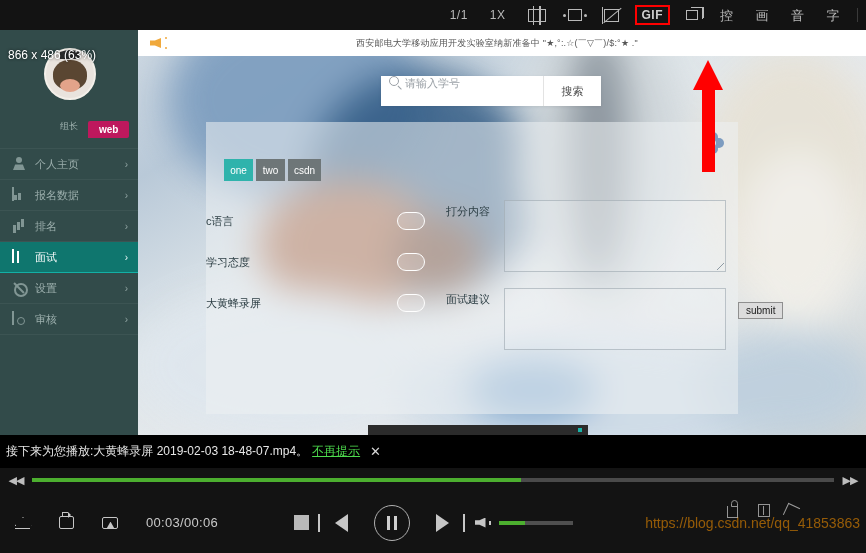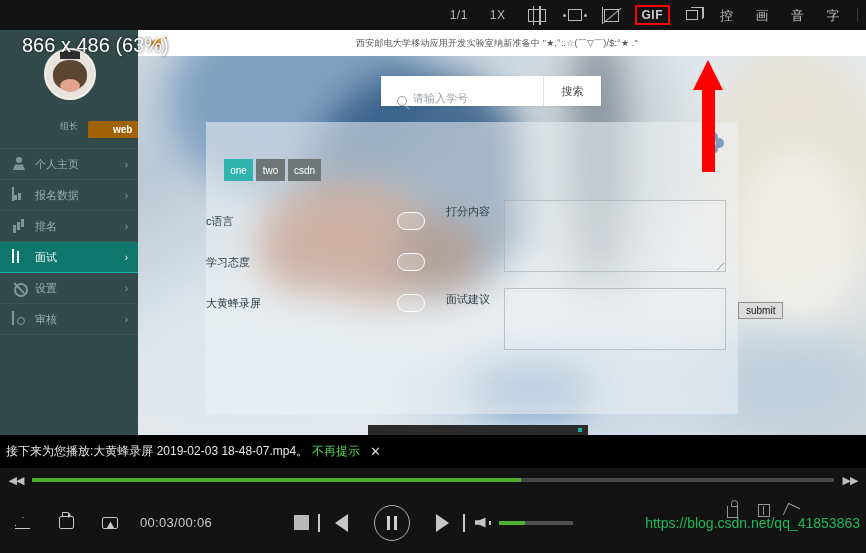--- a/index.html
+++ b/index.html
@@ -68,24 +68,23 @@
     content:""; position:absolute; left:15px; top:-4px; width:1.4px; height:12px;
     background:#b9b9b9;
   }
 
   
   .video {
     position:absolute; left:0; top:30px; width:866px; height:405px;
     background:#141414; overflow:hidden;
   }
   .zoomlabel {
-    position:absolute; left:8px; top:4px; z-index:40;
-    color:#ffffff; font-size:20px;
+    position:absolute; left:8px; top:18px; z-index:40;
+    color:#ffffff; font-size:12px;
     text-shadow: 0 0 3px rgba(0,0,0,.8);
-    margin-left: 14px;
   }
 
   
   .sidebar {
     position:absolute; left:0; top:0; width:138px; height:405px;
     background:#324B4A;
   }
   .sb-top { height:118px; position:relative; }
   .avatar {
     position:absolute; left:44px; top:18px; width:52px; height:52px;
@@ -105,22 +104,22 @@
   .avatar .muzzle {
     position:absolute; left:50%; top:60%; transform:translateX(-50%);
     width:20px; height:13px; border-radius:50%; background:#e3a38a;
   }
   .avatar .hat {
     position:absolute; left:50%; top:-1px; transform:translateX(-50%);
     width:20px; height:10px; background:#2d2d2d;
   }
   .badge-web {
     position:absolute; left:88px; top:108px; transform:translateY(-100%);
-    background:#a16207; color:#ffffff; font-size:10px; font-weight:bold;
-    padding:3px 25px; border-radius:2px 2px 2px 0;
+    background:#be185d; color:#ffffff; font-size:10px; font-weight:bold;
+    padding:3px 11px; border-radius:2px 2px 2px 0;
   }
   .sb-name {
     position:absolute; left:0; top:72px; width:138px; text-align:center;
     color:#ffffff; font-size:13px; font-weight:bold;
   }
   .sb-role {
     position:absolute; left:0; top:90px; width:138px; text-align:center;
     color:#9fb2b0; font-size:9px;
   }
   .sb-list { border-top:1px solid #3c5453; }
@@ -202,21 +201,21 @@
   .notice-text {
     flex:1; text-align:center; color:#555555; font-size:9px; white-space:nowrap;
     letter-spacing:.2px; padding-right:40px;
   }
 
   .searchrow {
     position:absolute; left:243px; top:46px; z-index:12;
     display:flex; width:220px; height:30px;
     background:#ffffff; box-shadow:0 1px 3px rgba(0,0,0,.08);
   }
-  .searchrow .si { flex:1; display:flex; align-items:flex-end; padding-left:16px; }
+  .searchrow .si { flex:1; display:flex; align-items:flex-start; padding-left:8px; }
   .mag {
     width:10px; height:10px; border:1.4px solid #9aa0a6; border-radius:50%;
     position:relative; flex:none; margin-right:6px;
   }
   .mag:after { content:""; position:absolute; right:-4px; bottom:-3px; width:5px; height:1.4px; background:#9aa0a6; transform:rotate(45deg); }
   .ph { color:#9aa0a6; font-size:11px; }
   .searchrow .sbtn {
     width:58px; display:flex; align-items:center; justify-content:center;
     border-left:1px solid #e3e3e3; color:#4a4a4a; font-size:11px; cursor:pointer;
   }
@@ -290,39 +289,39 @@
     position:absolute; left:0; top:0; width:30px; height:30px; background:#ff0000;
     clip-path: polygon(50% 0%, 100% 100%, 0% 100%);
   }
 
   
   .notif {
     position:absolute; left:0; top:435px; width:866px; height:33px;
     background:#000000; display:flex; align-items:center; padding-left:6px;
     color:#e6e6e6; font-size:12px;
   }
-  .notif .lnk { color:#4ddc4d; margin-left:4px; cursor:pointer; }
+  .notif .lnk { color:#4ddc4d; text-decoration:underline; margin-left:4px; cursor:pointer; }
   .notif .cls { margin-left:10px; color:#d8d8d8; font-size:13px; cursor:pointer; }
 
   .seek {
     position:absolute; left:0; top:468px; width:866px; height:24px;
     background:#131313; display:flex; align-items:center;
   }
   .rew, .ffw { color:#bdbdbd; font-size:11px; width:32px; text-align:center; cursor:pointer; letter-spacing:-1px; }
   .bar { position:relative; flex:1; height:4px; background:#4a4a4a; cursor:pointer; }
   .bar .played { position:absolute; left:0; top:0; height:4px; width:61%; background:#4caf2f; }
   .bar .buf { position:absolute; left:0; top:0; height:4px; width:100%; background:#5c5c5c; z-index:-1; }
 
   .ctrl {
     position:absolute; left:0; top:492px; width:866px; height:61px;
     background:#131313;
   }
   .cl { position:absolute; left:0; top:0; height:61px; display:flex; align-items:center; }
   .cl .cbtn { width:44px; display:flex; align-items:center; justify-content:center; color:#c6c6c6; cursor:pointer; }
-  .time { color:#c9c9c9; font-size:13px; margin-left:8px; letter-spacing:.3px;text-align:right; }
+  .time { color:#c9c9c9; font-size:13px; margin-left:14px; letter-spacing:.3px;text-align:right; }
 
   .ico-eject { width:15px; height:13px; position:relative; }
   .ico-eject:before { content:""; position:absolute; left:0; top:1px; width:15px; height:8px; border-top:1.4px solid #c6c6c6; clip-path: polygon(50% 0%, 100% 100%, 0% 100%); border-left:1.4px solid #c6c6c6; border-right:1.4px solid #c6c6c6; }
   .ico-eject:after { content:""; position:absolute; left:0; bottom:0; width:15px; height:1.4px; background:#c6c6c6; }
   .ico-loop { width:15px; height:13px; border:1.4px solid #c6c6c6; border-radius:2px; position:relative; }
   .ico-loop:before { content:""; position:absolute; left:2px; top:-5px; width:5px; height:4px; border-left:1.4px solid #c6c6c6; border-top:1.4px solid #c6c6c6; }
   .ico-loop:after { content:""; position:absolute; right:-1px; top:-5px; border:3px solid transparent; border-left-color:#c6c6c6; }
   .ico-screen { width:16px; height:12px; border:1.4px solid #c6c6c6; border-radius:2px; position:relative; overflow:hidden; }
   .ico-screen:after { content:""; position:absolute; left:3px; bottom:-2px; width:9px; height:8px; background:#c6c6c6; clip-path: polygon(50% 0%, 100% 100%, 0% 100%); }
 
@@ -340,21 +339,21 @@
   .vol { display:flex; align-items:center; gap:9px; }
   .spk { width:15px; height:14px; position:relative; cursor:pointer; }
   .spk .cone2 { position:absolute; left:0; top:2px; width:11px; height:10px; background:#c6c6c6; clip-path: polygon(0% 28%, 45% 28%, 100% 0%, 100% 100%, 45% 72%, 0% 72%); }
   .spk .wv { position:absolute; right:-1px; top:5px; width:2px; height:4px; background:#c6c6c6; }
   .volbar { position:relative; width:74px; height:4px; background:#4f4f4f; cursor:pointer; }
   .volbar .vfill { position:absolute; left:0; top:0; height:4px; width:36%; background:#4caf2f; }
 
   .cr { position:absolute; right:0; top:0; height:61px; display:flex; align-items:center; }
   .watermark {
     position:absolute; right:6px; top:50%; transform:translateY(-50%);
-    color:#22c55e; font-size:14px; white-space:nowrap; opacity:.92;
+    color:#a16207; font-size:14px; white-space:nowrap; opacity:.92;
   }
   .wm-ic1 {
     position:absolute; right:128px; top:14px; width:11px; height:12px; z-index:1;
     border:1.3px solid #cccccc; border-top:none; opacity:.7;
   }
   .wm-ic1:before { content:""; position:absolute; left:3px; top:-6px; width:5px; height:5px; border:1.3px solid #cccccc; border-radius:50% 50% 0 0; }
   .wm-ic2 {
     position:absolute; right:68px; top:13px; width:13px; height:13px; z-index:1; opacity:.75;
   }
   .wm-ic2:before { content:""; position:absolute; inset:0; border-left:1.3px solid #cccccc; border-top:1.3px solid #cccccc; transform:rotate(25deg); }

